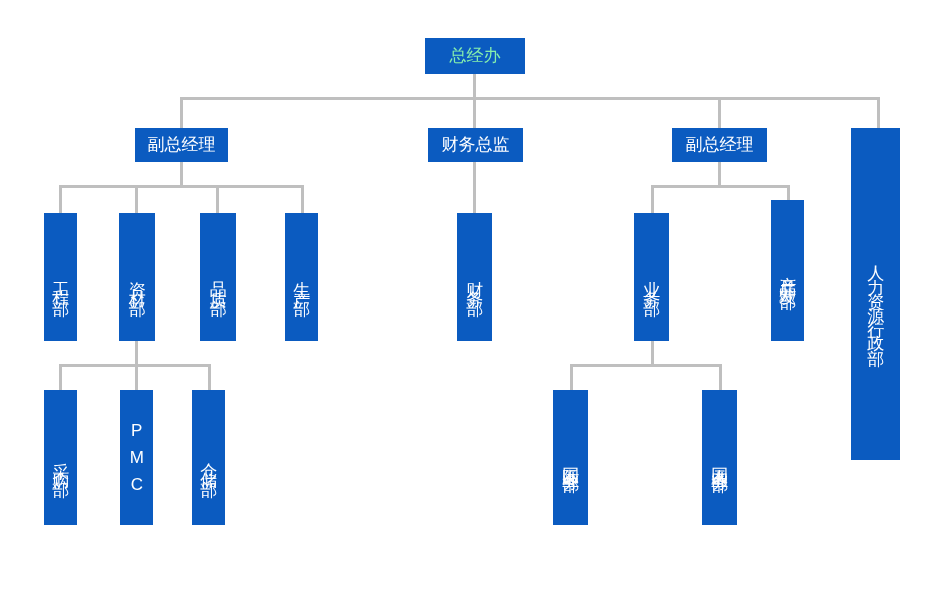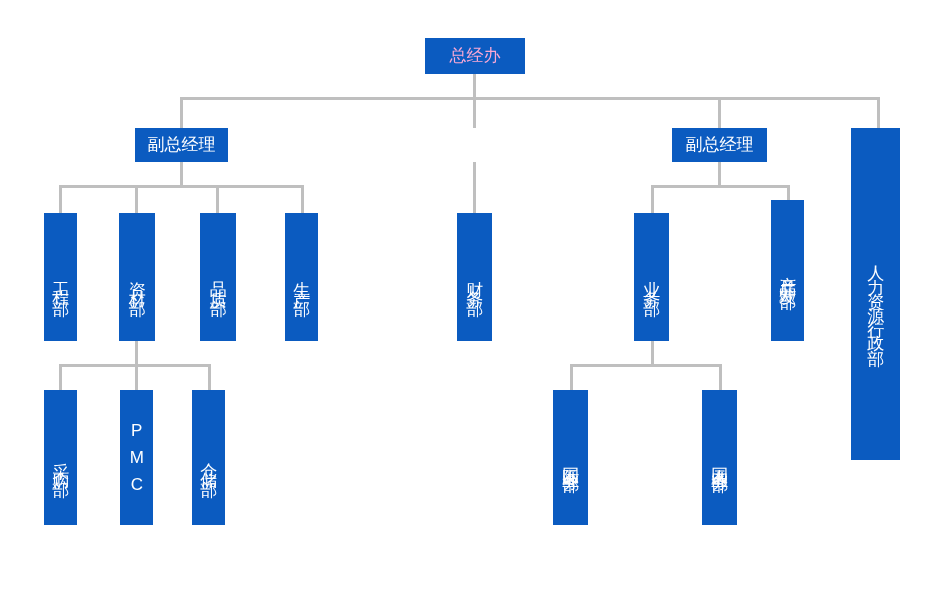--- a/index.html
+++ b/index.html
@@ -98,23 +98,24 @@
   <div class="line hz" style="left: 59px; top: 364px; width: 152px; height: 3px; background: rgb(191, 191, 191);"></div>
   <div class="line vr" style="left: 59px; top: 364px; width: 3px; height: 26px; background: rgb(191, 191, 191);"></div>
   <div class="line vr" style="left: 135px; top: 364px; width: 3px; height: 26px; background: rgb(191, 191, 191);"></div>
   <div class="line vr" style="left: 208px; top: 364px; width: 3px; height: 26px; background: rgb(191, 191, 191);"></div>
 
   <div class="line vr" style="left: 651px; top: 340px; width: 3px; height: 26px; background: rgb(191, 191, 191);"></div>
   <div class="line hz" style="left: 570px; top: 364px; width: 152px; height: 3px; background: rgb(191, 191, 191);"></div>
   <div class="line vr" style="left: 570px; top: 364px; width: 3px; height: 26px; background: rgb(191, 191, 191);"></div>
   <div class="line vr" style="left: 719px; top: 364px; width: 3px; height: 26px; background: rgb(191, 191, 191);"></div>
 
-  <div class="node h" style="left: 425px; top: 38px; width: 100px; height: 36px; background: rgb(11, 91, 192); color: #f9a8d4;">总经办</div>
+  <div class="node h" style="left: 425px; top: 38px; width: 100px; height: 36px; background: rgb(11, 91, 192); color: #86efac;">总经办</div>
 
   <div class="node h" style="left: 135px; top: 128px; width: 93px; height: 34px; background: rgb(11, 91, 192); color: rgb(255, 255, 255);">副总经理</div>
+  <div class="node h" style="left: 428px; top: 128px; width: 95px; height: 34px; background: rgb(11, 91, 192); color: rgb(255, 255, 255);">财务总监</div>
   <div class="node h" style="left: 672px; top: 128px; width: 95px; height: 34px; background: rgb(11, 91, 192); color: rgb(255, 255, 255);">副总经理</div>
   <div class="node v wide" style="left: 851px; top: 128px; width: 49px; height: 332px; background: rgb(11, 91, 192); color: rgb(255, 255, 255);">人力资源行政部</div>
 
   <div class="node v" style="left: 44px; top: 213px; width: 33px; height: 128px; background: rgb(11, 91, 192); color: rgb(255, 255, 255);">工程部</div>
   <div class="node v" style="left: 119px; top: 213px; width: 36px; height: 128px; background: rgb(11, 91, 192); color: rgb(255, 255, 255);">资材部</div>
   <div class="node v" style="left: 200px; top: 213px; width: 36px; height: 128px; background: rgb(11, 91, 192); color: rgb(255, 255, 255);">品质部</div>
   <div class="node v" style="left: 285px; top: 213px; width: 33px; height: 128px; background: rgb(11, 91, 192); color: rgb(255, 255, 255);">生产部</div>
 
   <div class="node v" style="left: 457px; top: 213px; width: 35px; height: 128px; background: rgb(11, 91, 192); color: rgb(255, 255, 255);">财务部</div>
 

